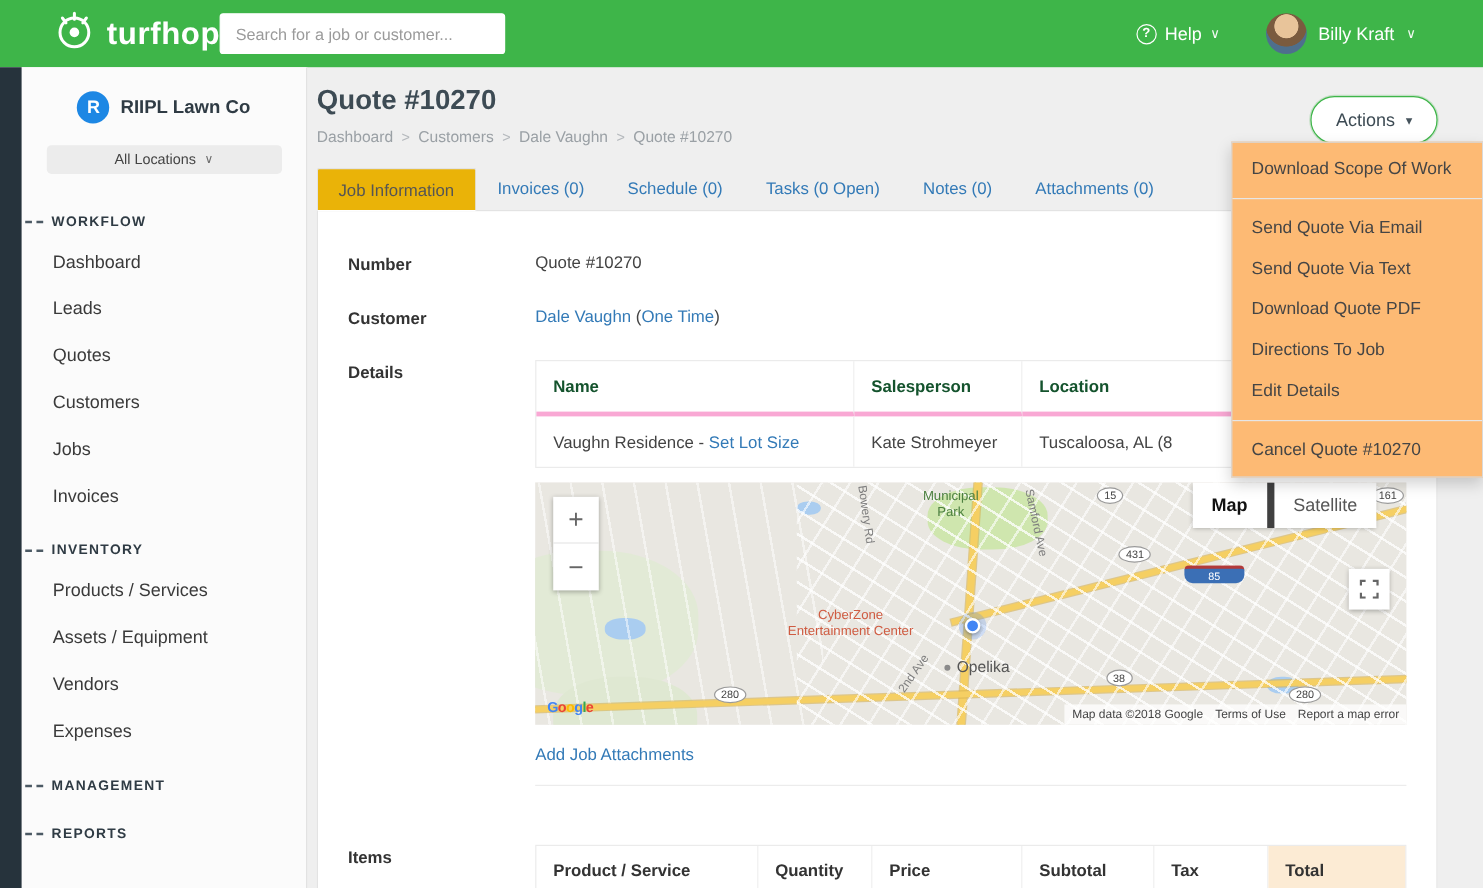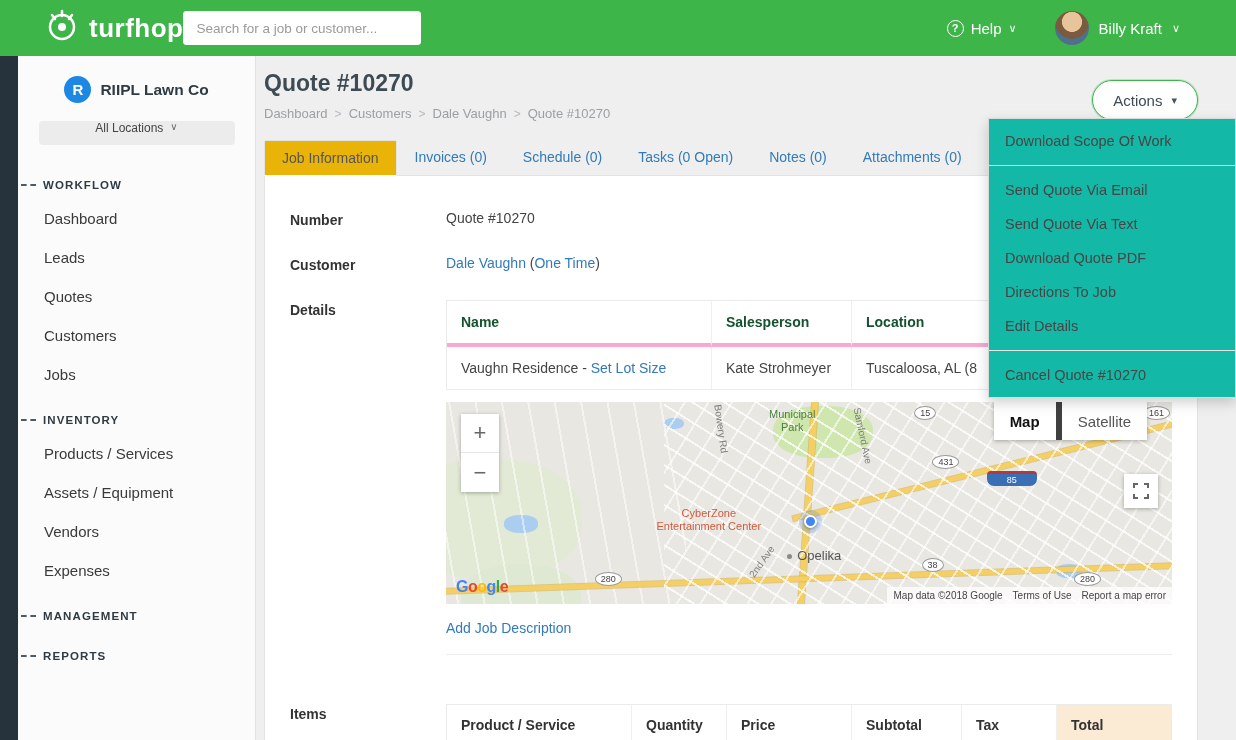--- a/index.html
+++ b/index.html
@@ -26,41 +26,41 @@
   .shell { display: flex; height: 684px; }
 
   
   .sidebar { width: 256px; flex: none; background: #fbfbfb; border-right: 1px solid #e2e2e2; position: relative; padding-left: 18px; }
   .rail { position: absolute; left: 0; top: 0; bottom: 0; width: 18px; background: #26333c; }
   .company-row { display: flex; align-items: center; justify-content: center; gap: 9px; padding: 20px 8px 12px; }
   .company-logo { width: 27px; height: 27px; border-radius: 50%; background: #1d87e4; color: #fff;
     display: flex; align-items: center; justify-content: center; font-weight: bold; font-size: 15px; flex: none; }
   .company-name { font-size: 15.5px; font-weight: bold; color: #2f3b44; }
   .locations-pill { margin: 6px auto 14px; width: 196px; height: 24px; background: #ececec; border-radius: 4px;
-    display: flex; justify-content: center; gap: 7px; font-size: 12px; color: #444; cursor: pointer; }
+    display: flex; align-items: center; justify-content: center; gap: 7px; font-size: 12px; color: #444; cursor: pointer; }
   .locations-pill .caret { color: #666; font-size: 10px; }
   .sec-header { display: flex; align-items: center; gap: 7px; padding: 20px 0 8px 3px; }
   .sec-dash { width: 15px; border-top: 2px dashed #4c5a64; }
   .sec-label { font-size: 11.5px; font-weight: bold; letter-spacing: 1.1px; color: #2f3b44; }
   .side-item { padding: 11px 8px 11px 26px; font-size: 15px; color: #3a3a3a; cursor: pointer; }
 
   
   .main { flex: 1; position: relative; padding: 14px 38px 0 8px; overflow: hidden; }
   .page-head { position: relative; }
   .page-title { font-size: 23px; font-weight: bold; color: #3d4b54; }
   .breadcrumb { margin-top: 9px; font-size: 13px; color: #9aa0a5; display: flex; gap: 7px; align-items: center; }
   .crumb { color: #9aa0a5; cursor: pointer; }
   .crumb-sep { color: #b5b9bd; font-size: 12px; }
   .actions-btn { position: absolute; right: 0; top: 10px; height: 40px; padding: 0 20px; background: #fff;
     border: 1px solid #3eb549; border-radius: 20px; color: #3d4b54; font-size: 15px; cursor: pointer;
     display: flex; align-items: center; gap: 9px; box-shadow: 0 0 0 1px rgba(62,181,73,.25); }
   .actions-btn .caret { color: #3d4b54; }
 
   
-  .dropdown { position: absolute; top: 62px; right: 0; width: 248px; background: #14b8a6; border: 1px solid #d9d9d9;
+  .dropdown { position: absolute; top: 62px; right: 0; width: 210px; background: #fdba74; border: 1px solid #d9d9d9;
     box-shadow: 0 5px 12px rgba(0,0,0,.18); z-index: 60; padding: 5px 0; }
   .dd-item { padding: 9px 16px; font-size: 14.5px; color: #454545; cursor: pointer; white-space: nowrap; }
   .dd-divider { border-top: 1px solid #e6e6e6; margin: 7px 0; }
 
   
   .tabs { display: flex; align-items: flex-end; margin-top: 18px; position: relative; z-index: 2; }
   .tab { padding: 9px 17px; font-size: 14px; color: #337ab7; cursor: pointer; border: 1px solid transparent; }
   .tab.active { background: #eab308; color: #555; border: 1px solid #e3e3e3; border-bottom: 1px solid #fff;
     margin-bottom: -1px; border-radius: 2px 2px 0 0; }
 
@@ -121,21 +121,21 @@
   .zoom-ctl { position: absolute; left: 15px; top: 12px; width: 38px; background: #fff; box-shadow: 0 1px 4px rgba(0,0,0,.3); }
   .zoom-btn { height: 39px; display: flex; align-items: center; justify-content: center; font-size: 22px; color: #666; cursor: pointer; }
   .zoom-btn:first-child { border-bottom: 1px solid #e6e6e6; }
   .maptype { position: absolute; right: 25px; top: 0; display: flex; box-shadow: 0 1px 4px rgba(0,0,0,.3); }
   .maptype-btn { background: #fff; height: 38px; display: flex; align-items: center; padding: 0 16px; font-size: 15px;
     color: #565656; cursor: pointer; }
   .maptype-btn.sel { font-weight: bold; color: #111; }
   .maptype-btn + .maptype-btn { border-left: 6px solid #404040; text-align: right; }
   .fullscreen-btn { position: absolute; right: 14px; top: 72px; width: 34px; height: 34px; background: #fff;
     box-shadow: 0 1px 4px rgba(0,0,0,.3); display: flex; align-items: center; justify-content: center; cursor: pointer; }
-  .glogo { position: absolute; left: 10px; bottom: 8px; font-size: 16px; font-weight: bold; letter-spacing: -.5px; }
+  .glogo { position: absolute; left: 10px; bottom: 8px; font-size: 12px; font-weight: bold; letter-spacing: -.5px; }
   .g1,.g4 { color: #4285f4; } .g2,.g6 { color: #ea4335; } .g3 { color: #fbbc05; } .g5 { color: #34a853; }
   .attrib { position: absolute; right: 0; bottom: 0; background: rgba(255,255,255,.75); font-size: 10px; color: #444;
     padding: 3px 6px; display: flex; gap: 10px; }
   .attrib a { color: #444; text-decoration: none; cursor: pointer; }
 
   .add-desc { margin: 16px 0 18px; font-size: 14px; }
   .desc-divider { border-top: 1px solid #ececec; margin-bottom: 22px; }
 
   
   .itable { border: 1px solid #ebebeb; width: 100%; }
@@ -191,20 +191,21 @@
 
     <div class="sec-header">
       <span class="sec-dash"></span>
       <span class="sec-label">WORKFLOW</span>
     </div>
     <div class="side-item">Dashboard</div>
     <div class="side-item">Leads</div>
     <div class="side-item">Quotes</div>
     <div class="side-item">Customers</div>
     <div class="side-item">Jobs</div>
+    <div class="side-item">Invoices</div>
 
     <div class="sec-header">
       <span class="sec-dash"></span>
       <span class="sec-label">INVENTORY</span>
     </div>
     <div class="side-item">Products / Services</div>
     <div class="side-item">Assets / Equipment</div>
     <div class="side-item">Vendors</div>
     <div class="side-item">Expenses</div>
 
@@ -345,21 +346,21 @@
             </div>
             <div class="glogo"><span class="g1">G</span><span class="g2">o</span><span class="g3">o</span><span class="g4">g</span><span class="g5">l</span><span class="g6">e</span></div>
             <div class="attrib">
               <span>Map data ©2018 Google</span>
               <a>Terms of Use</a>
               <a>Report a map error</a>
             </div>
           </div>
 
           <div class="add-desc">
-            <span class="blue-link">Add Job Description</span>
+            <span class="blue-link">Add Job Attachments</span>
           </div>
           <div class="desc-divider"></div>
         </div>
       </div>
 
       <div class="field">
         <div class="field-label">Items</div>
         <div class="field-value">
           <div class="itable">
             <div class="it-row it-head">

